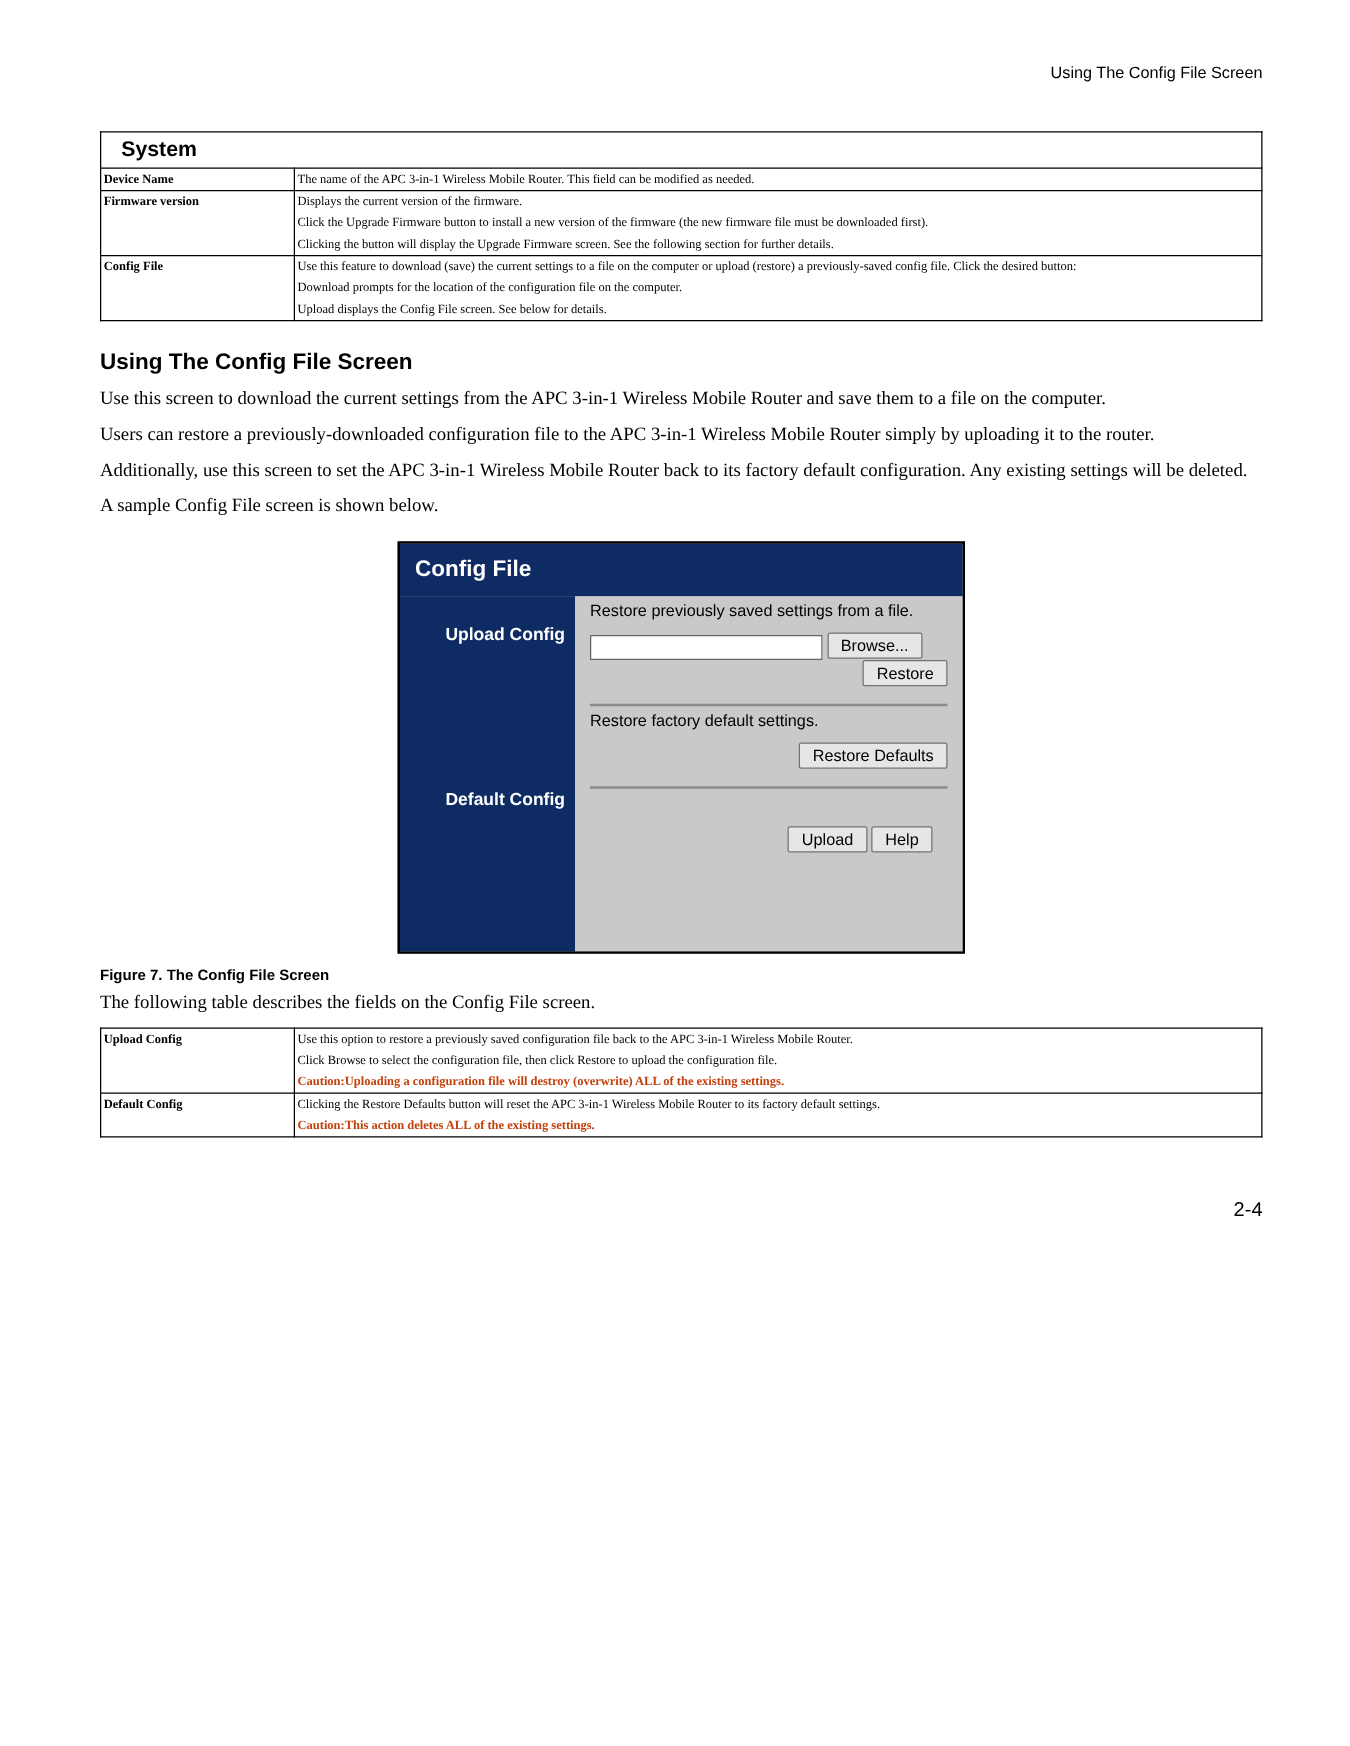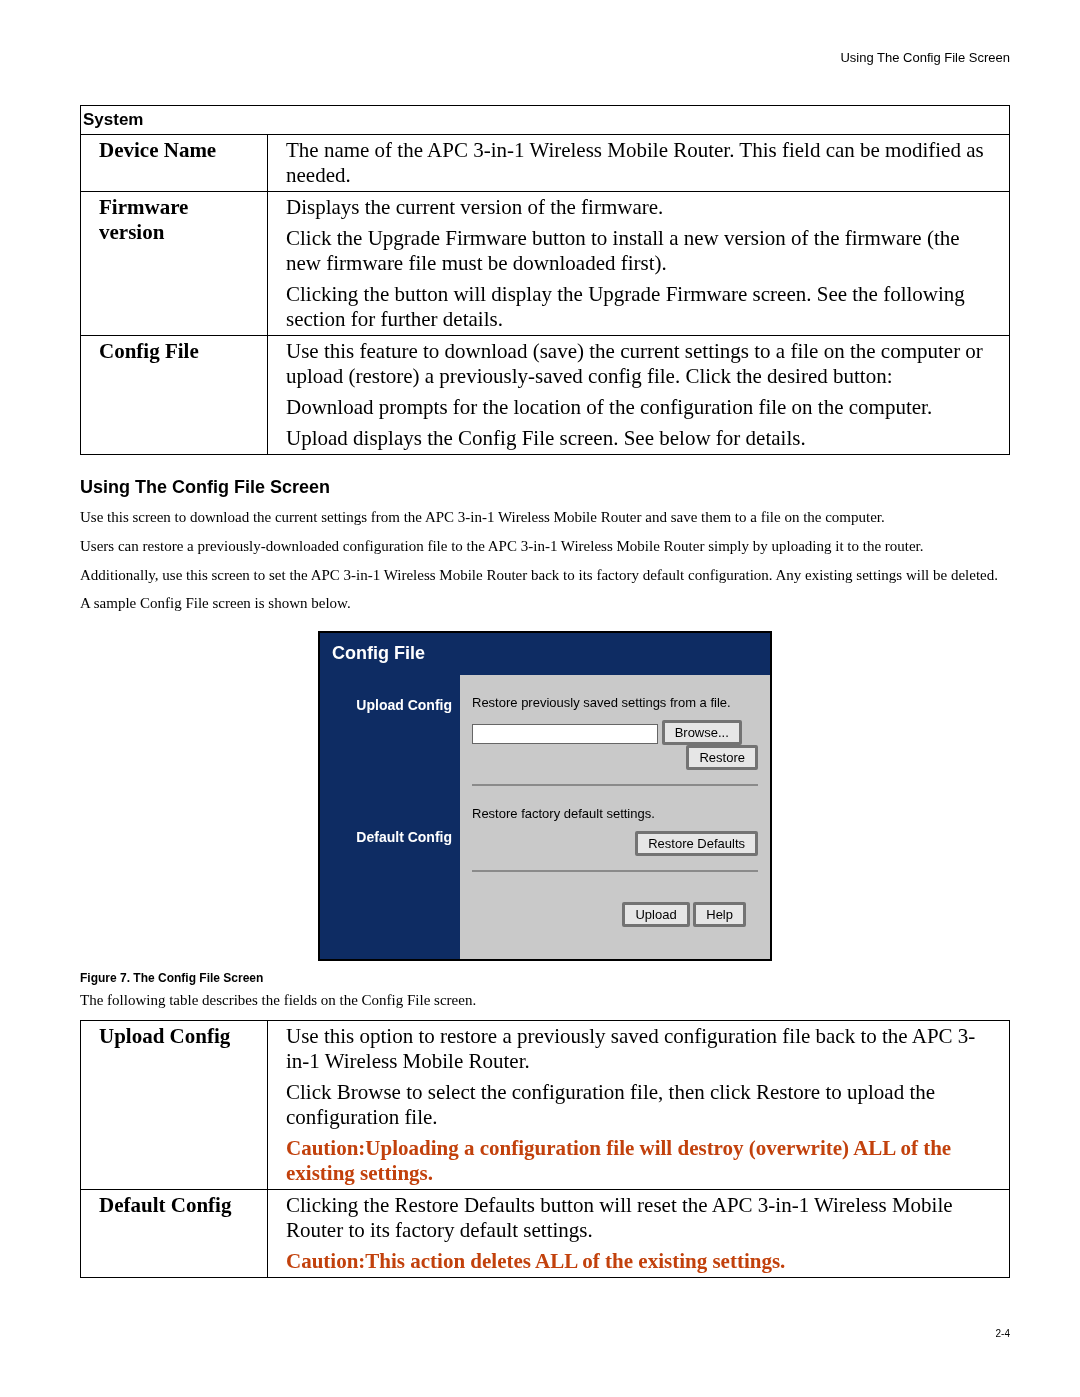--- a/index.html
+++ b/index.html
@@ -18,30 +18,30 @@
     font-size: 13px;
     margin-bottom: 40px;
   }
   table.doc-table {
     border-collapse: collapse;
     width: 100%;
     margin-bottom: 22px;
   }
   table.doc-table td, table.doc-table th {
     border: 1px solid #000;
-    padding: 3px 18px;
+    padding: 3px 2px;
     vertical-align: top;
     text-align: left;
-    font-size: 21px;
+    font-size: 10px;
   }
   table.doc-table th.section-head {
     font-family: Arial, Helvetica, sans-serif;
     font-weight: bold;
     font-size: 17px;
-    padding: 4px 2px;
+    padding: 4px 16px;
   }
   td.col-label {
     width: 150px;
     font-weight: bold;
   }
   td p { margin: 0 0 6px 0; }
   td p:last-child { margin-bottom: 0; }
   h2.section-title {
     font-family: Arial, Helvetica, sans-serif;
     font-size: 18px;
@@ -80,61 +80,61 @@
     text-align: right;
     font-weight: bold;
     padding: 22px 8px 0 8px;
   }
   .config-panel .right-col {
     flex: 1;
     background: #c9c9c9;
     padding: 0 12px 14px 12px;
   }
   .config-panel .section {
-    padding-top: 20px;
+    padding-top: 4px;
     padding-bottom: 14px;
     border-bottom: 2px solid #8a8a8a;
   }
   .config-panel .section:last-child { border-bottom: none; }
   .config-panel .desc { margin-bottom: 10px; }
   .config-panel input[type=text] {
     width: 180px;
     height: 18px;
     border: 1px solid #666;
     background: #fff;
     font-size: 12px;
     padding: 0 2px;
     vertical-align: middle;
   }
   .config-panel button {
     font-family: Arial, Helvetica, sans-serif;
     font-size: 13px;
     background: #e6e6e6;
-    border: 3px solid #737373;
+    border: 1px solid #737373;
     border-radius: 2px;
     padding: 2px 10px;
     cursor: pointer;
   }
   .config-panel .right-align { text-align: right; }
   .config-panel .footer-buttons {
     text-align: right;
     padding: 30px 12px 14px 12px;
   }
   .figure-caption {
     font-family: Arial, Helvetica, sans-serif;
     font-size: 12px;
     font-weight: bold;
     margin-top: 10px;
     text-align: left;
   }
   .caution { color: #c2410c; font-weight: bold; }
   .page-num {
     text-align: right;
     font-family: Arial, Helvetica, sans-serif;
-    font-size: 10px;
+    font-size: 16px;
     margin-top: 50px;
   }
 </style>
 </head>
 <body>
 
 <div class="header-label">Using The Config File Screen</div>
 
 <table class="doc-table">
   <tbody>

